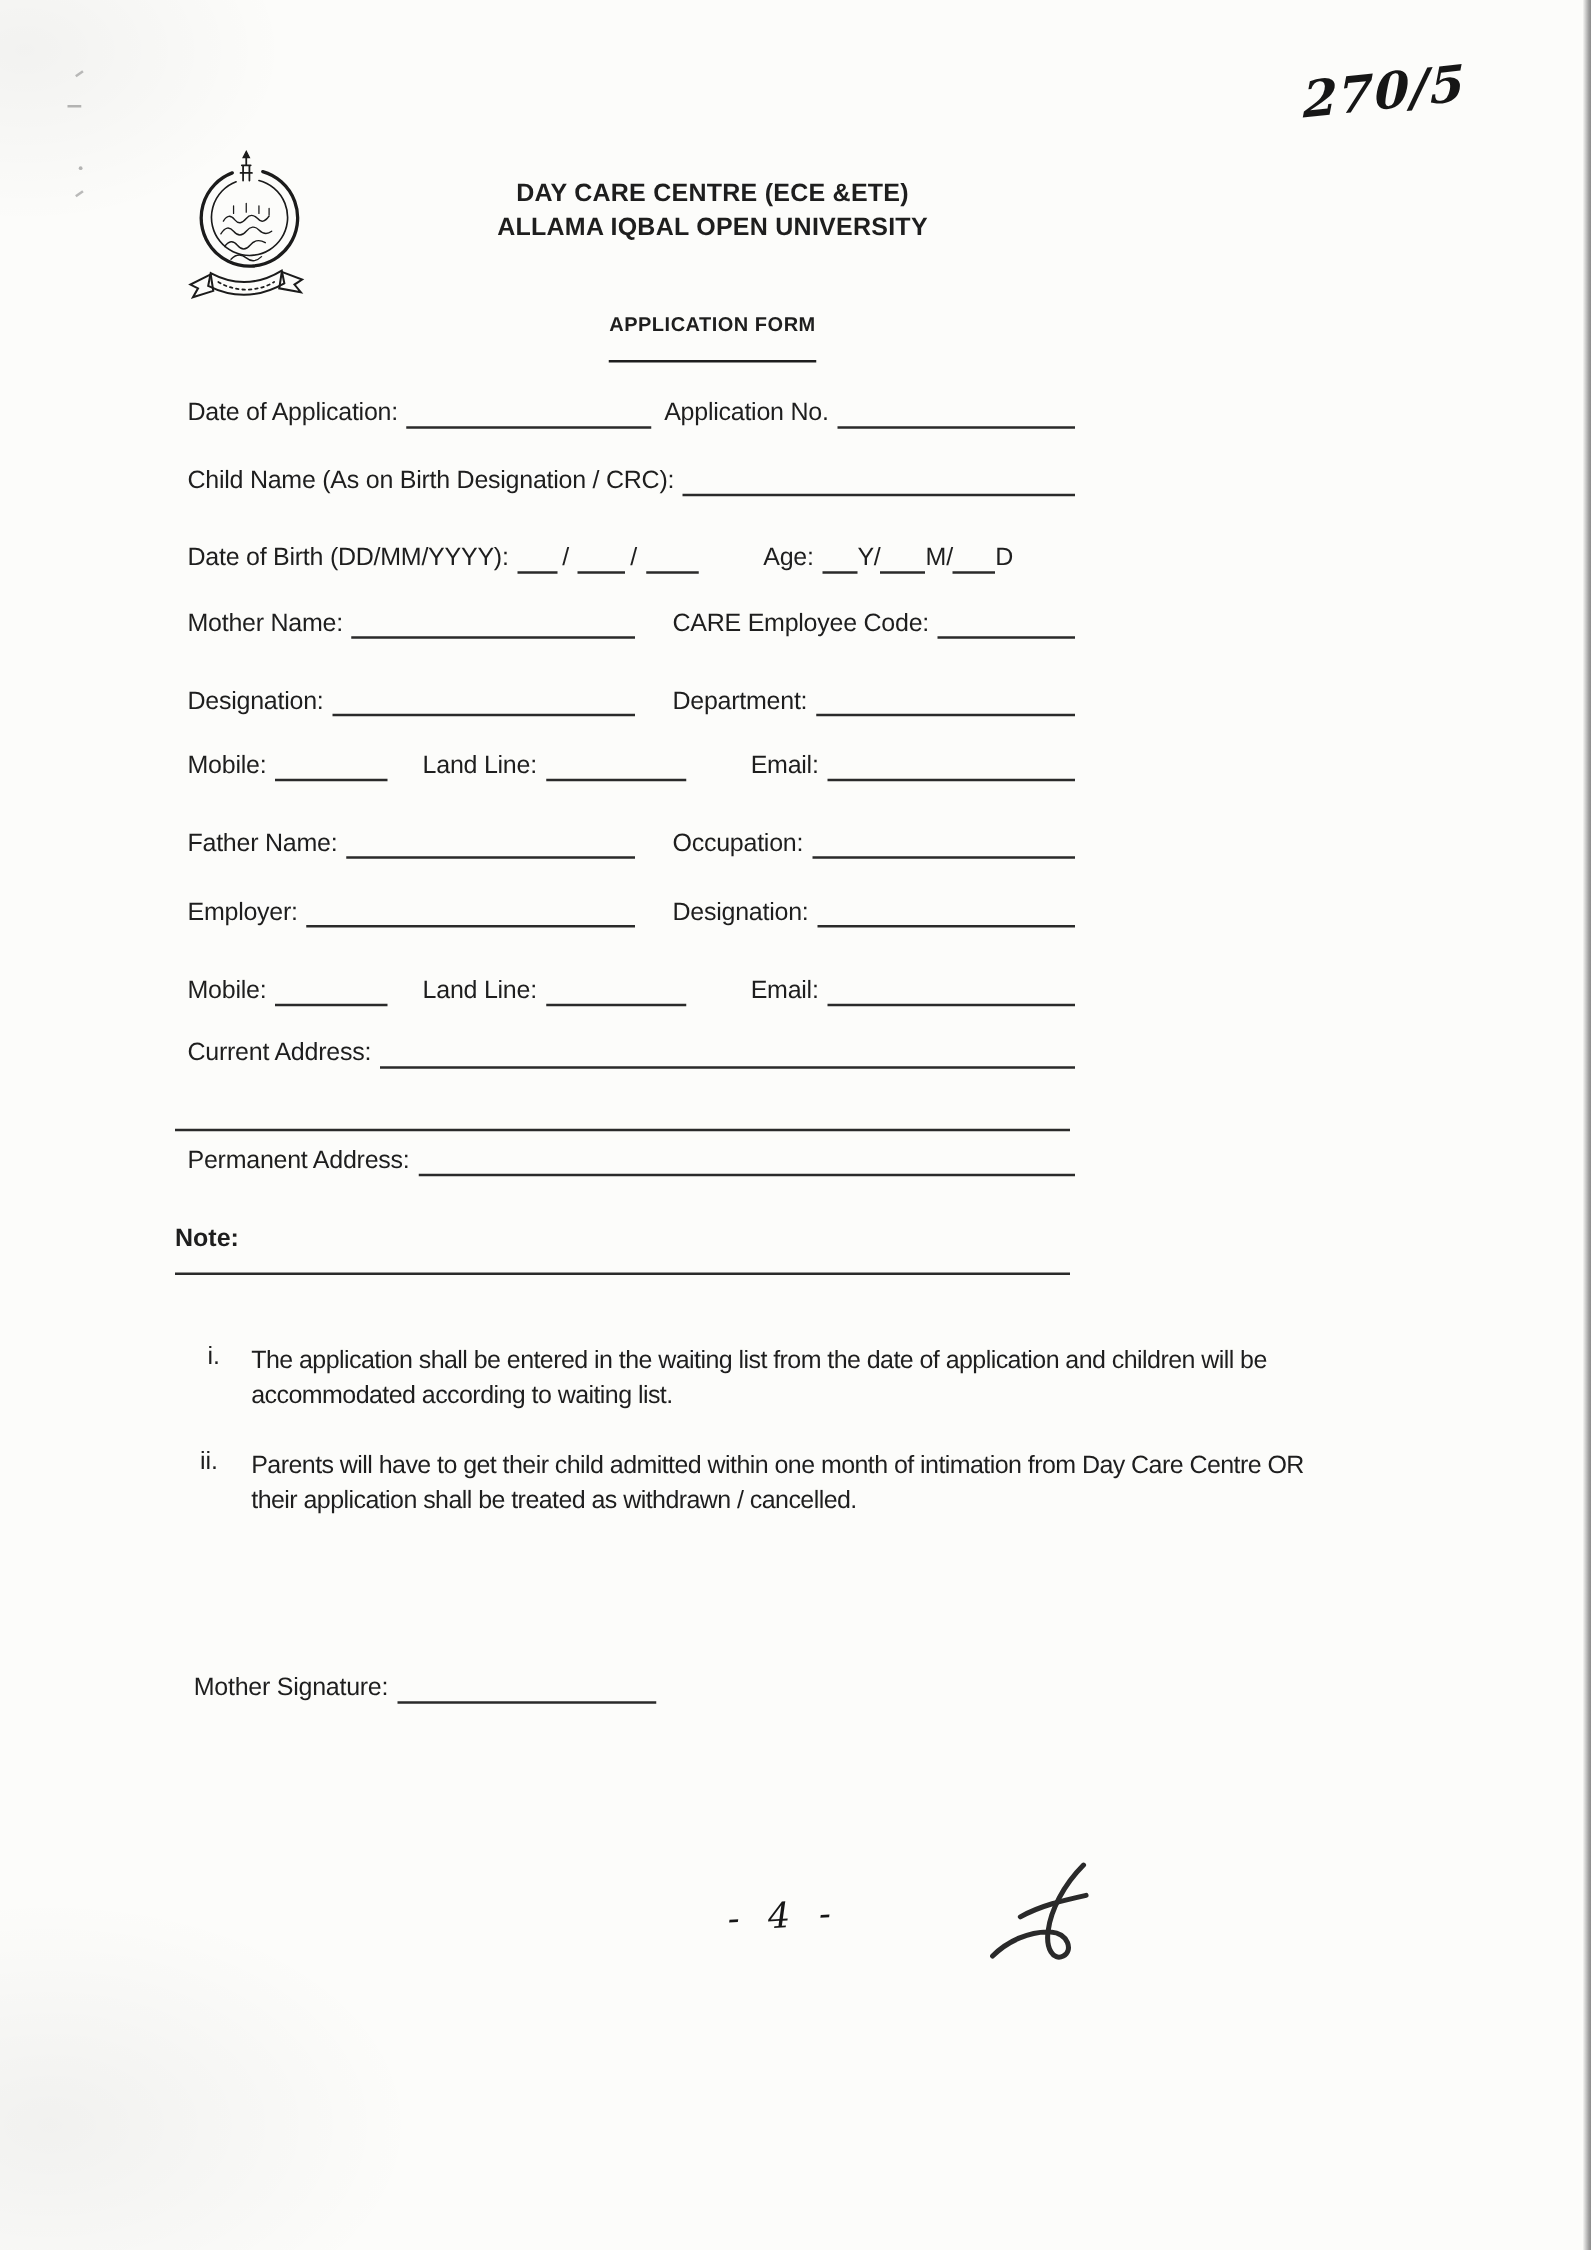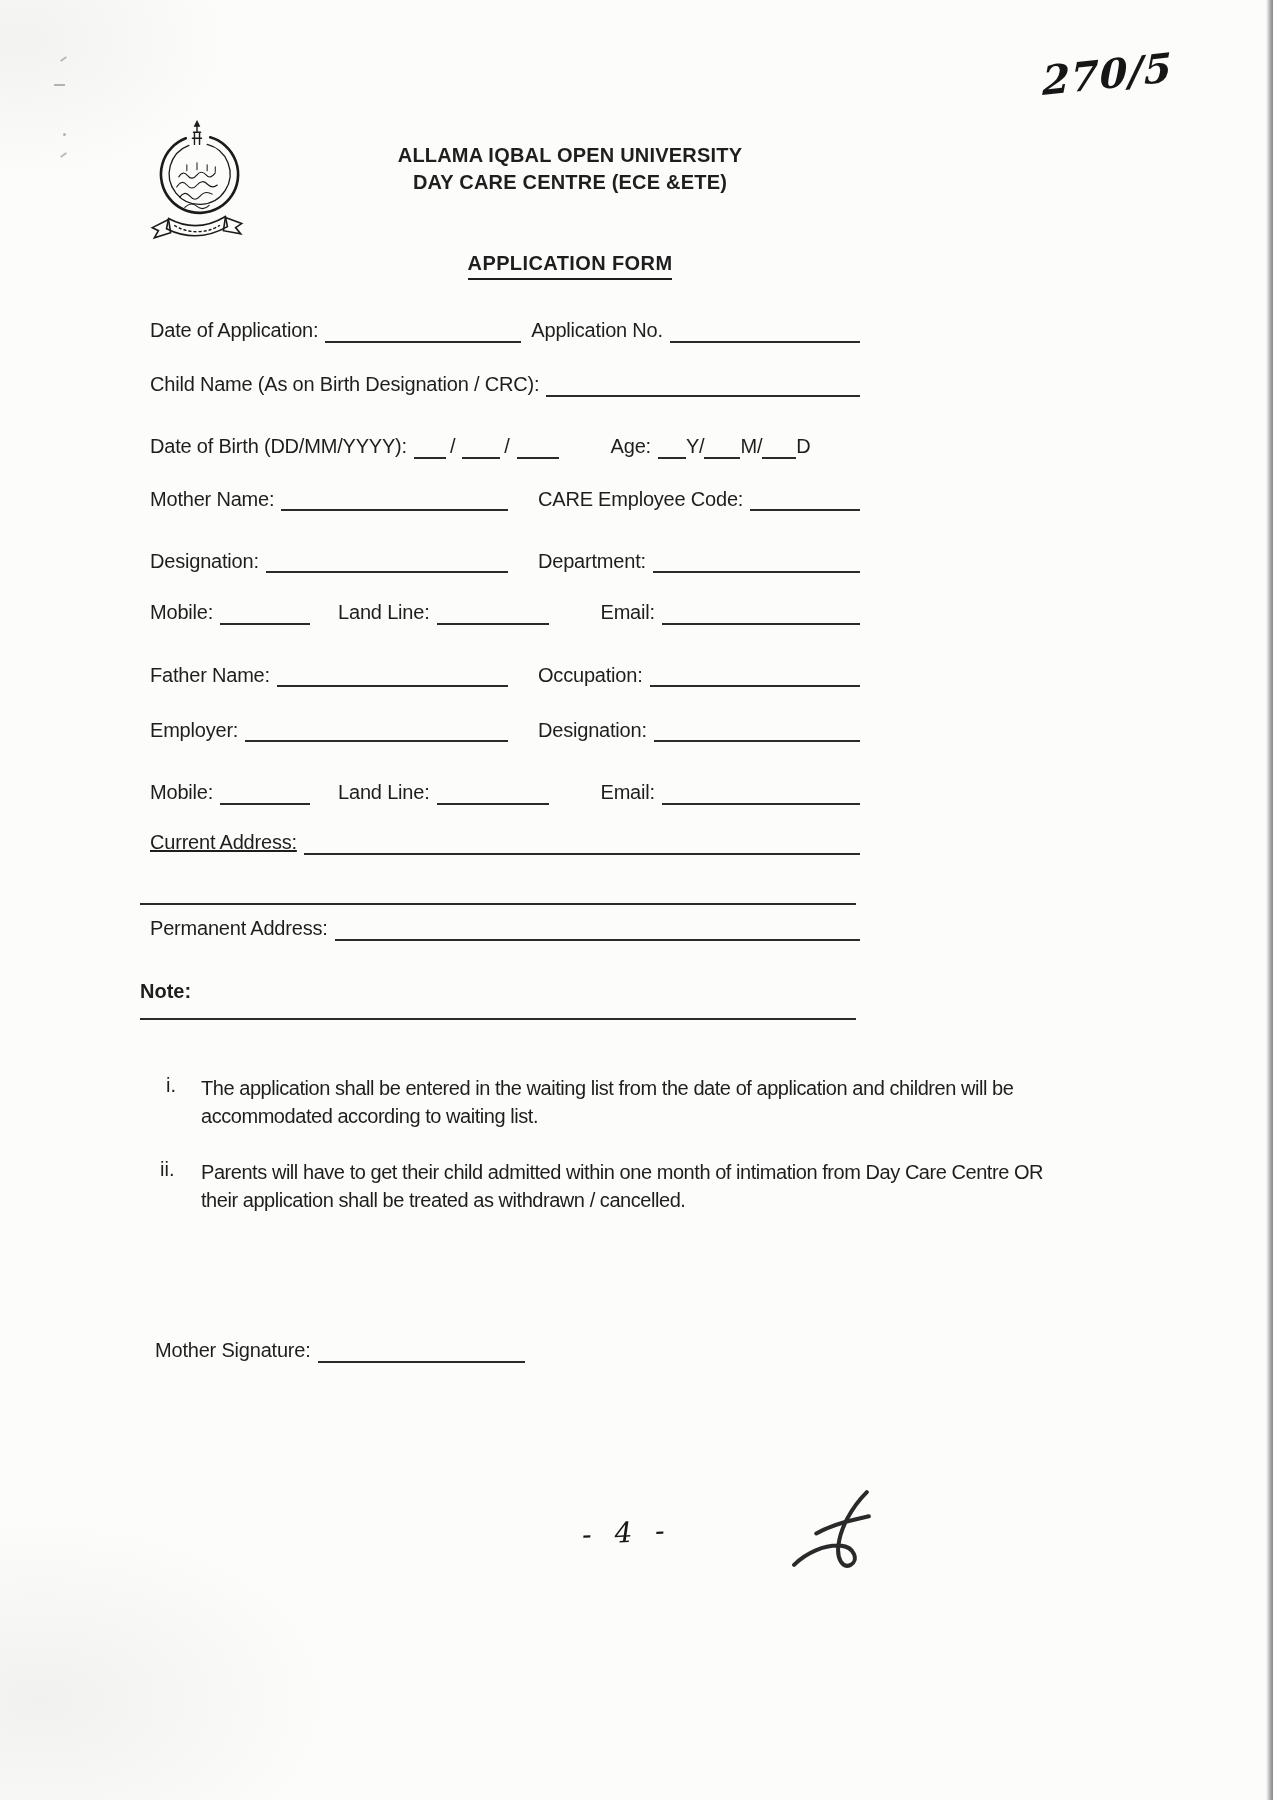--- a/index.html
+++ b/index.html
@@ -12,22 +12,22 @@
   .paper-shade{position:absolute;inset:0;pointer-events:none;
     background:
       radial-gradient(420px 260px at 40px 1700px, rgba(0,0,0,0.045), rgba(0,0,0,0) 70%),
       radial-gradient(300px 200px at 20px 40px, rgba(0,0,0,0.04), rgba(0,0,0,0) 70%);
   }
   .edge-strip{position:absolute;top:0;right:0;width:7px;height:1800px;
     background:linear-gradient(to right, rgba(0,0,0,0) 0%, #9b9b9b 75%, #8a8a8a 100%);}
   .hdr-block{position:absolute;left:280px;top:142px;width:580px;text-align:center;}
   .hdr-line{font-weight:bold;font-size:20px;line-height:27px;letter-spacing:.2px;}
   .form-title{position:absolute;left:280px;top:252px;width:580px;text-align:center;}
-  .form-title span{display:inline-block;font-weight:bold;font-size:20px;
-    border-bottom:2.5px solid #1e1e1e;padding-bottom:3px;letter-spacing:.4px;}
+  .form-title span{display:inline-block;font-weight:bold;font-size:16px;
+    border-bottom:2.5px solid #1e1e1e;padding-bottom:18px;letter-spacing:.4px;}
   .logo{position:absolute;left:146px;top:118px;width:102px;height:134px;}
   .row{position:absolute;left:150px;width:710px;display:flex;align-items:center;
     font-size:20px;letter-spacing:-0.2px;}
   .lbl{white-space:nowrap;}
   .ln{display:inline-block;border-bottom:2px solid #2a2a2a;height:23px;margin-left:7px;}
   .grow{flex:1;}
   .col1{flex:0 0 358px;display:flex;align-items:flex-end;}
   .col2{flex:1;display:flex;align-items:flex-end;margin-left:30px;}
   .fullline{position:absolute;left:140px;width:716px;height:0;border-bottom:2px solid #2a2a2a;}
   .slash{margin-left:4px;}
@@ -73,22 +73,22 @@
       <path d="M38 88 q6 -6 12 -1 t12 -1" stroke-width="1.1"></path>
       <path d="M22 100 L6 108 L12 111 L8 118 L24 113 Z" stroke-width="1.6"></path>
       <path d="M78 98 L94 104 L88 108 L93 114 L76 111 Z" stroke-width="1.6"></path>
       <path d="M22 99 Q50 114 78 97 L80 107 Q50 124 20 109 Z" stroke-width="1.6"></path>
       <path d="M28 106 q10 6 22 6 q12 0 22 -6" stroke-dasharray="2 3" stroke-width="1.4"></path>
     </g>
   </svg>
 </div>
 
 <div class="hdr-block">
+  <div class="hdr-line">DAY CARE CENTRE (ECE &amp;ETE)</div>
   <div class="hdr-line">ALLAMA IQBAL OPEN UNIVERSITY</div>
-  <div class="hdr-line">DAY CARE CENTRE (ECE &amp;ETE)</div>
 </div>
 <div class="form-title">
   <span>APPLICATION FORM</span>
 </div>
 
 <div class="row" style="top:318px;">
   <span class="lbl">Date of Application:</span>
   <span class="ln" style="width:196px;"></span>
   <span class="lbl" style="margin-left:10px;">Application No.</span>
   <span class="ln grow"></span>
@@ -170,21 +170,21 @@
 
 <div class="row" style="top:780px;">
   <span class="lbl">Mobile:</span>
   <span class="ln" style="width:90px;"></span>
   <span class="lbl" style="margin-left:28px;">Land Line:</span>
   <span class="ln" style="width:112px;"></span>
   <span class="lbl" style="margin-left:52px;">Email:</span>
   <span class="ln grow"></span>
 </div>
 
-<div class="row" style="top:830px;text-decoration:underline;">
+<div class="row" style="top:830px;">
   <span class="lbl">Current Address:</span>
   <span class="ln grow"></span>
 </div>
 <div class="fullline" style="top:903px;"></div>
 
 <div class="row" style="top:916px;">
   <span class="lbl">Permanent Address:</span>
   <span class="ln grow"></span>
 </div>
 <div class="fullline" style="top:1018px;"></div>

